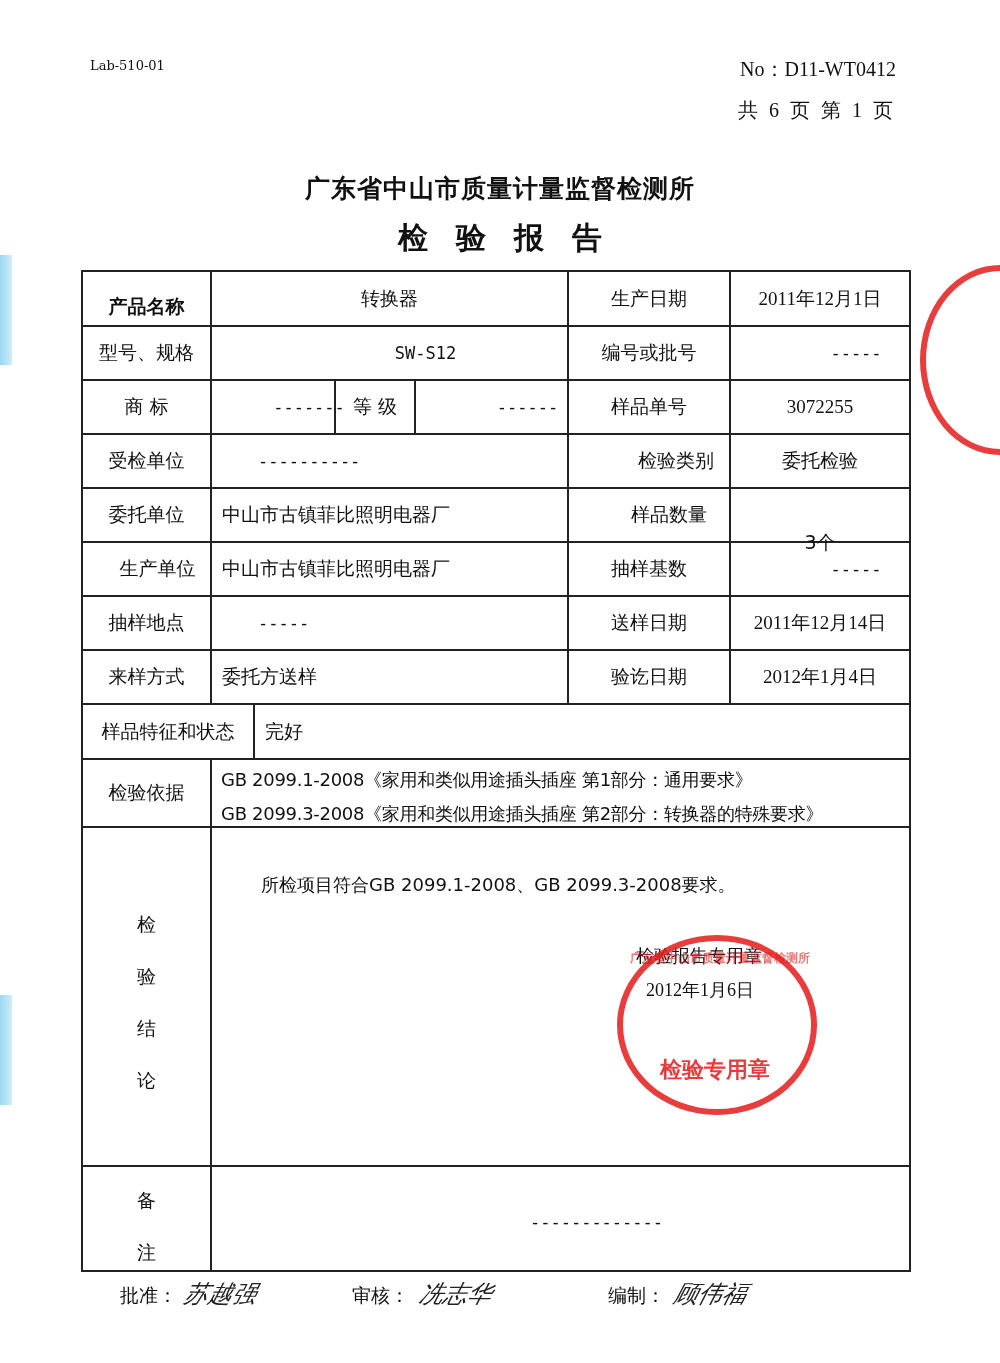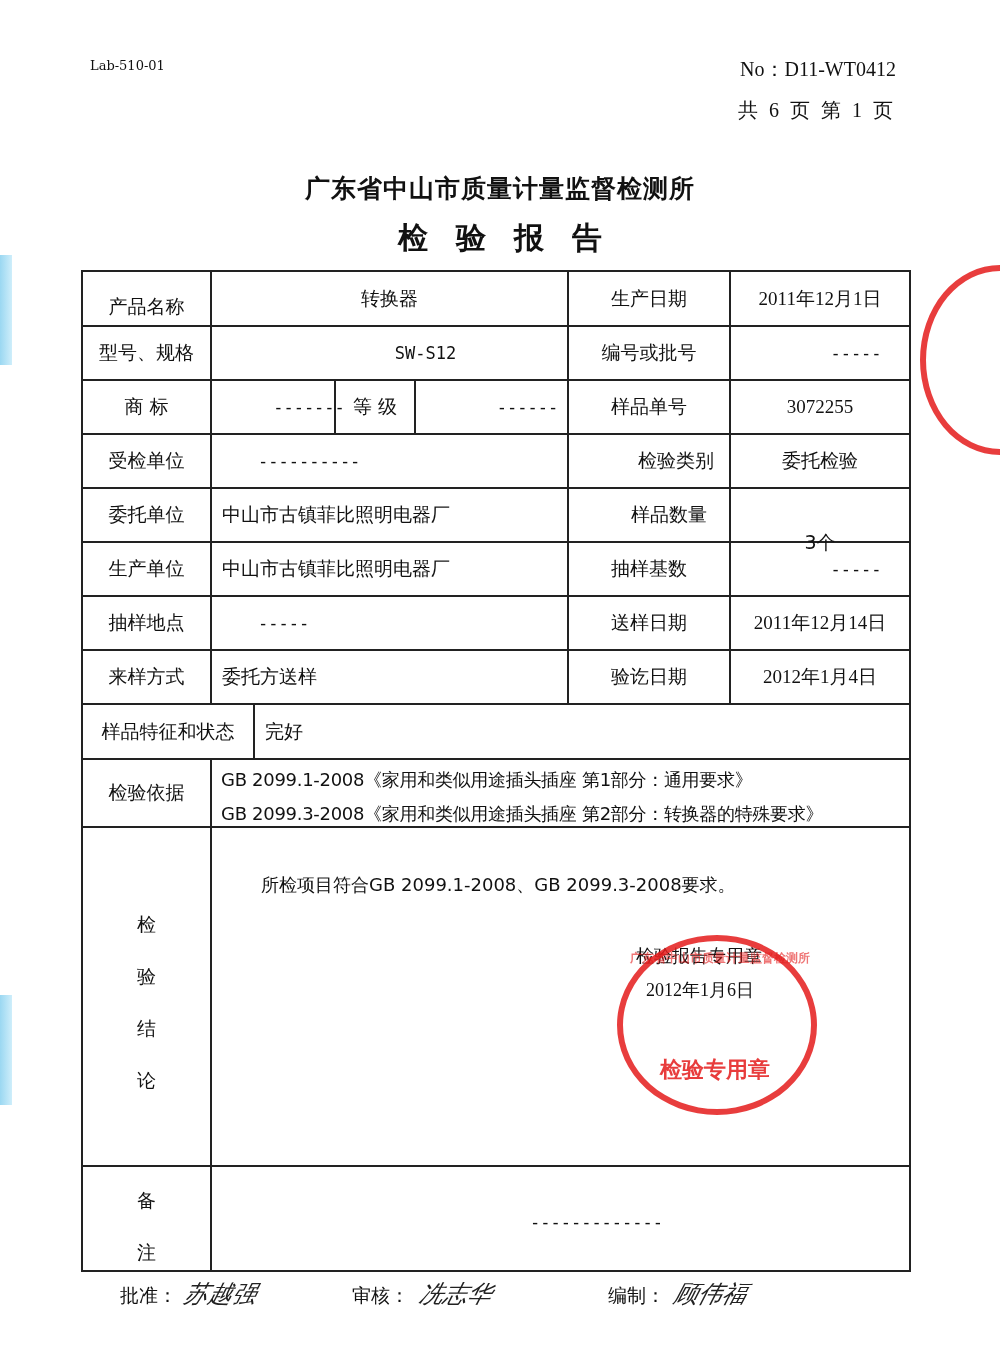--- a/index.html
+++ b/index.html
@@ -63,21 +63,21 @@
   <div class="line-h" style="left:0;width:826px;top:893px;"></div>
 
   <div class="line-v" style="left:127px;top:0;height:431px;"></div>
   <div class="line-v" style="left:484px;top:0;height:431px;"></div>
   <div class="line-v" style="left:646px;top:0;height:431px;"></div>
   <div class="line-v" style="left:251px;top:107px;height:54px;"></div>
   <div class="line-v" style="left:331px;top:107px;height:54px;"></div>
   <div class="line-v" style="left:170px;top:431px;height:55px;"></div>
   <div class="line-v" style="left:127px;top:486px;height:514px;"></div>
 
-  <div class="cell center" style="left:0;top:0;width:127px;height:69px;">产品名称</div>
+  <div class="cell center" style="left:0;top:0;width:127px;height:69px;font-weight:bold;">产品名称</div>
   <div class="cell center" style="left:129px;top:0;width:355px;height:53px;">转换器</div>
   <div class="cell center" style="left:486px;top:0;width:160px;height:53px;">生产日期</div>
   <div class="cell center serif" style="left:648px;top:0;width:178px;height:53px;">2011年12月1日</div>
 
   <div class="cell center" style="left:0;top:55px;width:127px;height:52px;">型号、规格</div>
   <div class="cell center mono" style="left:129px;top:55px;width:355px;height:52px;">SW-S12</div>
   <div class="cell center" style="left:486px;top:55px;width:160px;height:52px;">编号或批号</div>
   <div class="cell center mono" style="left:648px;top:55px;width:178px;height:52px;">-----</div>
 
   <div class="cell center" style="left:0;top:109px;width:127px;height:52px;">商 标</div>
@@ -90,21 +90,21 @@
   <div class="cell center" style="left:0;top:163px;width:127px;height:52px;">受检单位</div>
   <div class="cell left mono" style="left:129px;top:163px;width:355px;height:52px;">----------</div>
   <div class="cell center" style="left:486px;top:163px;width:160px;height:52px;margin-left:27px;">检验类别</div>
   <div class="cell center" style="left:648px;top:163px;width:178px;height:52px;">委托检验</div>
 
   <div class="cell center" style="left:0;top:217px;width:127px;height:52px;">委托单位</div>
   <div class="cell left" style="left:129px;top:217px;width:355px;height:52px;">中山市古镇菲比照明电器厂</div>
   <div class="cell center" style="left:486px;top:217px;width:160px;height:52px;padding-left:40px;">样品数量</div>
   <div class="cell center" style="left:648px;top:217px;width:178px;height:52px;margin-top:28px;">3个</div>
 
-  <div class="cell center" style="left:0;top:271px;width:127px;height:52px;">生产单位</div>
+  <div class="cell center" style="left:11px;top:271px;width:127px;height:52px;">生产单位</div>
   <div class="cell left" style="left:129px;top:271px;width:355px;height:52px;">中山市古镇菲比照明电器厂</div>
   <div class="cell center" style="left:486px;top:271px;width:160px;height:52px;">抽样基数</div>
   <div class="cell center mono" style="left:648px;top:271px;width:178px;height:52px;">-----</div>
 
   <div class="cell center" style="left:0;top:325px;width:127px;height:52px;">抽样地点</div>
   <div class="cell left mono" style="left:129px;top:325px;width:355px;height:52px;">-----</div>
   <div class="cell center" style="left:486px;top:325px;width:160px;height:52px;">送样日期</div>
   <div class="cell center serif" style="left:648px;top:325px;width:178px;height:52px;">2011年12月14日</div>
 
   <div class="cell center" style="left:0;top:379px;width:127px;height:52px;">来样方式</div>

